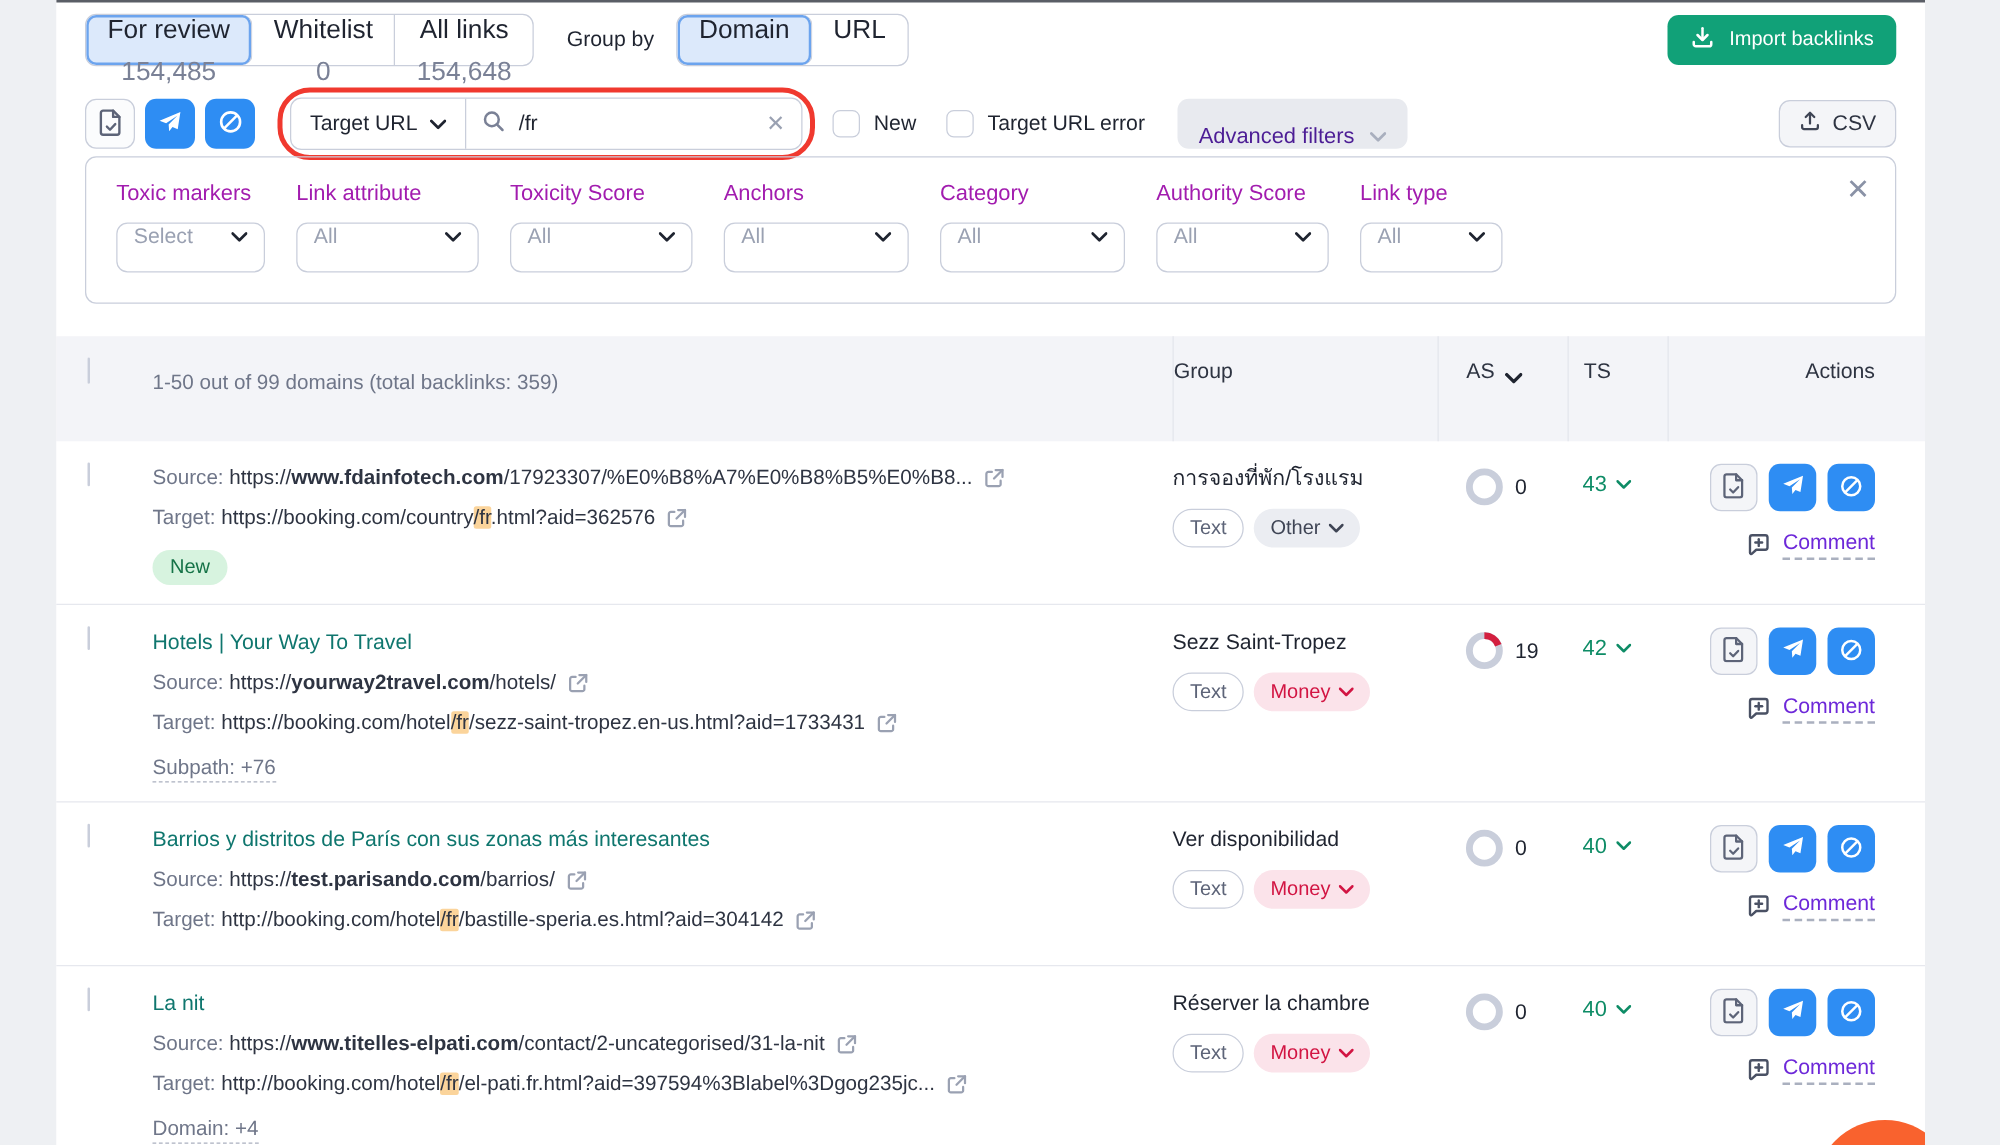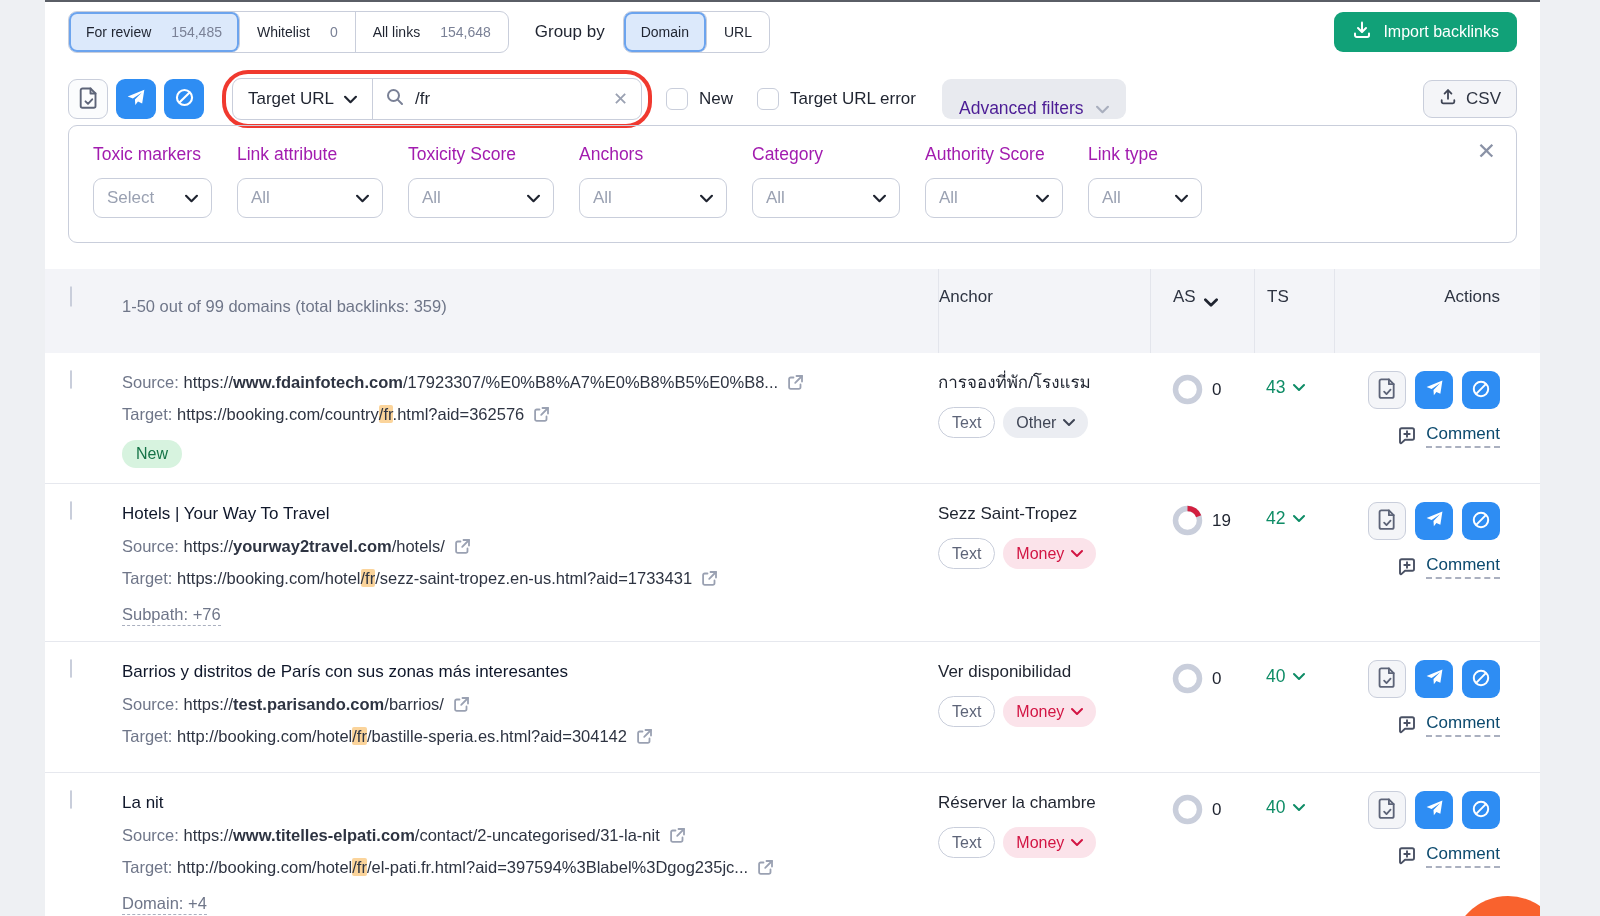--- a/index.html
+++ b/index.html
@@ -8,22 +8,22 @@
   .page { position:relative; width:1600px; height:916px; overflow:hidden; background:#fff; }
   .side-strip { position:absolute; top:0; bottom:0; background:#eef0f3; z-index:6; }
   .side-strip.left { left:0; width:45px; }
   .side-strip.right { right:0; width:60px; }
   .content { position:absolute; left:45px; right:60px; top:0; bottom:0; background:#fff;
              border-top:2px solid #5a5e66; padding:0 23px; }
 
   
   .topbar { display:flex; align-items:center; margin-top:9px; height:42px; }
   .seg-group { display:flex; border:1px solid #c9cedb; border-radius:9px; background:#fff; }
-  .seg-tab { padding:0 17px; height:40px; display:flex; align-items:center; gap:20px;
-             font-size:14px; color:#1f2430; border-right:1px solid #c9cedb; cursor:pointer; white-space:nowrap; }
+  .seg-tab { padding:0 17px; height:40px; display:flex; align-items:center; gap:10px;
+             font-size:21px; color:#1f2430; border-right:1px solid #c9cedb; cursor:pointer; white-space:nowrap;flex-direction:column; }
   .seg-tab:last-child { border-right:none; }
   .seg-tab.active { background:#dce9fb; box-shadow:inset 0 0 0 2px #6ca4ee; border-radius:8px; }
   .seg-count { color:#7a8196; }
   .groupby-label { margin-left:26px; margin-right:18px; font-size:17px; color:#1f2430; }
   .import-btn { margin-left:auto; background:#11a178; color:#fff; border:none; border-radius:9px;
                 height:40px; padding:0 18px; display:flex; align-items:center; gap:11px;
                 font-size:16px; font-family:inherit; cursor:pointer; }
 
   
   .ftoolbar { display:flex; align-items:center; margin-top:24px; height:44px; position:relative; }
@@ -49,21 +49,21 @@
   .csv-btn { margin-left:auto; border:1px solid #c9cedb; background:#f4f5f8; border-radius:9px;
              height:38px; padding:0 15px; display:flex; align-items:center; gap:9px; font-size:17px;
              color:#2e3442; font-family:inherit; cursor:pointer; }
 
   
   .filter-panel { border:1px solid #c9cedb; border-radius:9px; margin-top:4px;
                   padding:18px 24px 24px; position:relative; }
   .filter-groups { display:flex; gap:25px; }
   .fgroup .flabel { font-size:17.5px; color:#a21caf; display:block; margin-bottom:13px; }
   .fselect { border:1px solid #c9cedb; border-radius:9px; height:40px; display:flex;
-             align-items:center; justify-content:space-between; padding:0 13px; color:#9aa1b2;
+             align-items:flex-start; justify-content:space-between; padding:0 13px; color:#9aa1b2;
              font-size:17px; gap:16px; cursor:pointer; }
   .fgroup:nth-child(1) .fselect { width:119px; }
   .fgroup:nth-child(2) .fselect { width:146px; }
   .fgroup:nth-child(3) .fselect { width:146px; }
   .fgroup:nth-child(4) .fselect { width:148px; }
   .fgroup:nth-child(5) .fselect { width:148px; }
   .fgroup:nth-child(6) .fselect { width:138px; }
   .fgroup:nth-child(7) .fselect { width:114px; }
   .panel-close { position:absolute; top:14px; right:20px; color:#8a92a6; font-size:23px;
                  cursor:pointer; line-height:1; }
@@ -80,21 +80,21 @@
   .thead { background:#f3f4f8; height:84px; padding-top:18px; font-size:17px; color:#2e3442; }
   .thead .c3, .thead .c4, .thead .c5, .thead .c6 { border-left:1px solid #e3e5ec; margin-top:-18px; padding-top:18px; height:84px; }
   .thead .c4 { display:flex; gap:8px; align-items:flex-start; }
   .thead .c6 { text-align:right; }
   .th-sub { margin-top:10px; font-size:16.5px; color:#6f7689; }
   .trow { border-top:1px solid #e6e8ee; padding:18px 0 15px; }
   .trow:first-child { border-top:none; }
   .cbx.row-cbx { margin-top:3px; }
   .row-line { margin-bottom:9px; font-size:16.5px; line-height:23px; color:#2e3442;
               white-space:nowrap; display:flex; align-items:center; gap:9px; }
-  .row-title { color:#0f172a; font-size:17px; margin-bottom:10px; line-height:23px; }
+  .row-title { color:#0f766e; font-size:17px; margin-bottom:10px; line-height:23px; }
   .lab { color:#6f7689; }
   .dom { font-weight:bold; }
   .hl { background:#fbd49b; border-radius:2px; }
   .badge-new { display:inline-block; margin-top:5px; background:#d7f3df; color:#157347;
                padding:5px 14px; border-radius:15px; font-size:16px; }
   .expand-link { display:inline-block; margin-top:6px; color:#6f7689; font-size:16.5px;
                  border-bottom:1.5px dashed #aab0bf; padding-bottom:1px; cursor:pointer; }
   .anchor-text { font-size:17px; color:#1f2430; margin-bottom:13px; line-height:23px; }
   .pills { display:flex; gap:8px; align-items:center; }
   .pill { height:31px; border-radius:16px; padding:0 13px; display:inline-flex; align-items:center;
@@ -105,21 +105,21 @@
   .as-cell { display:flex; align-items:center; gap:9px; margin-top:3px; font-size:17px; color:#1f2430; }
   .ts-cell { margin-top:6px; color:#0e8c66; font-size:17.5px; display:flex; align-items:center;
              gap:8px; cursor:pointer; }
   .act-btns { display:flex; gap:9px; justify-content:flex-end; }
   .act-btn { width:38px; height:38px; border-radius:9px; border:none; display:flex;
              align-items:center; justify-content:center; cursor:pointer; }
   .act-btn.gray { background:#f4f5f8; border:1px solid #c9cedb; }
   .act-btn.blue { background:#2e8df3; }
   .comment-row { display:flex; justify-content:flex-end; align-items:center; gap:9px;
                  margin-top:15px; color:#4a5164; font-size:17px; cursor:pointer; }
-  .comment-label { border-bottom:2px dashed #aab0bf; padding-bottom:2px; color:#0c4a6e; }
+  .comment-label { border-bottom:2px dashed #aab0bf; padding-bottom:2px; color:#6d28d9; }
   .fab { position:absolute; left:1452px; top:896px; width:112px; height:112px; border-radius:50%;
          background:#f9622e; z-index:3; cursor:pointer; }
 </style>
 </head>
 <body>
 
 <div class="page">
   <div class="side-strip left"></div>
   <div class="side-strip right"></div>
   <div class="fab"></div>
@@ -294,21 +294,21 @@
         </div>
       </div>
     </div>
 
     <div class="table">
       <div class="thead">
         <div class="c1"><span class="cbx"></span></div>
         <div class="c2">
           <div class="th-sub">1-50 out of 99 domains (total backlinks: 359)</div>
         </div>
-        <div class="c3"><span>Anchor</span></div>
+        <div class="c3"><span>Group</span></div>
         <div class="c4">
           <span>AS</span>
           <span style="margin-top:5px;"><svg width="14" height="9" viewBox="0 0 12 8" fill="none" stroke="#1f2430" stroke-width="2.4" stroke-linecap="round" stroke-linejoin="round">
                 <path d="M1 1.5 L6 6.5 L11 1.5"></path>
               </svg></span>
         </div>
         <div class="c5"><span>TS</span></div>
         <div class="c6"><span>Actions</span></div>
       </div>
       <div id="table-body">

